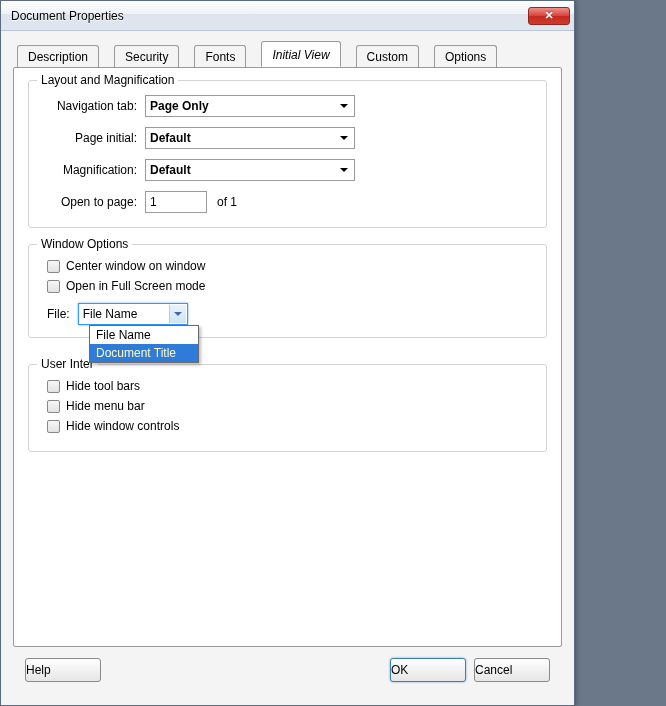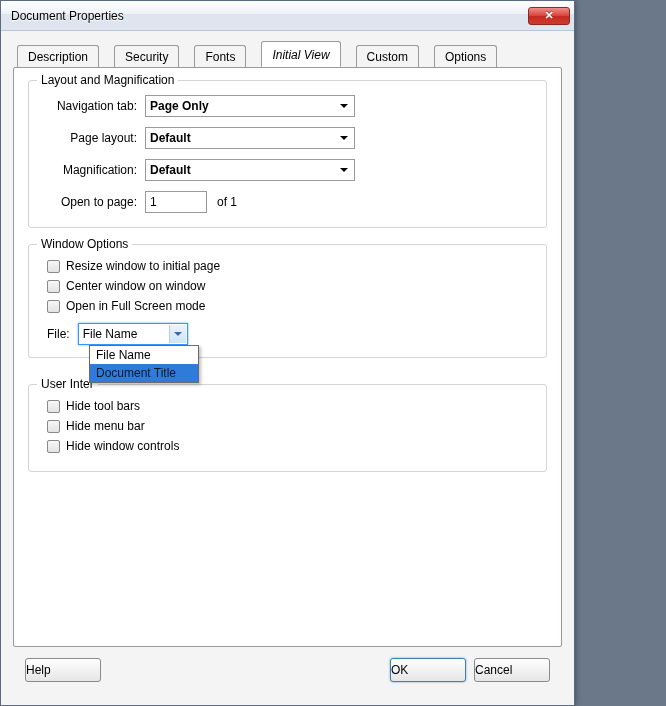--- a/index.html
+++ b/index.html
@@ -200,21 +200,21 @@
     border: 1px solid #6a6a6a;
     z-index: 10;
     box-shadow: 2px 2px 3px rgba(0,0,0,0.25);
   }
   .dropdown-list .opt {
     padding: 2px 6px;
     white-space: nowrap;
   }
   .dropdown-list .opt.sel {
     background: #2f7bd9;
-    color: #0f172a;
+    color: #fef9c3;
   }
   .footer {
     height: 46px;
     background: #f4f4f4;
     display: flex;
     align-items: center;
     padding: 0 12px;
     gap: 8px;
   }
   .btn {
@@ -267,21 +267,21 @@
         <div class="legend">Layout and Magnification</div>
 
         <div class="form-row">
           <div class="lbl">Navigation tab:</div>
           <div class="combo">
             <span>Page Only</span>
           </div>
         </div>
 
         <div class="form-row">
-          <div class="lbl">Page layout:</div>
+          <div class="lbl">Page initial:</div>
           <div class="combo">
             <span>Default</span>
           </div>
         </div>
 
         <div class="form-row">
           <div class="lbl">Magnification:</div>
           <div class="combo">
             <span>Default</span>
           </div>
@@ -290,24 +290,20 @@
         <div class="form-row" style="margin-bottom:2px;">
           <div class="lbl">Open to page:</div>
           <input type="text" class="page-input" value="1" style="">
           <span class="of-text">of 1</span>
         </div>
       </div>
 
       <div class="groupbox ui-group-cut">
         <div class="legend">Window Options</div>
 
-        <div class="chk-row">
-          <div class="chk"></div>
-          <span>Resize window to initial page</span>
-        </div>
         <div class="chk-row">
           <div class="chk"></div>
           <span>Center window on window</span>
         </div>
         <div class="chk-row">
           <div class="chk"></div>
           <span>Open in Full Screen mode</span>
         </div>
 
         <div class="show-row">

